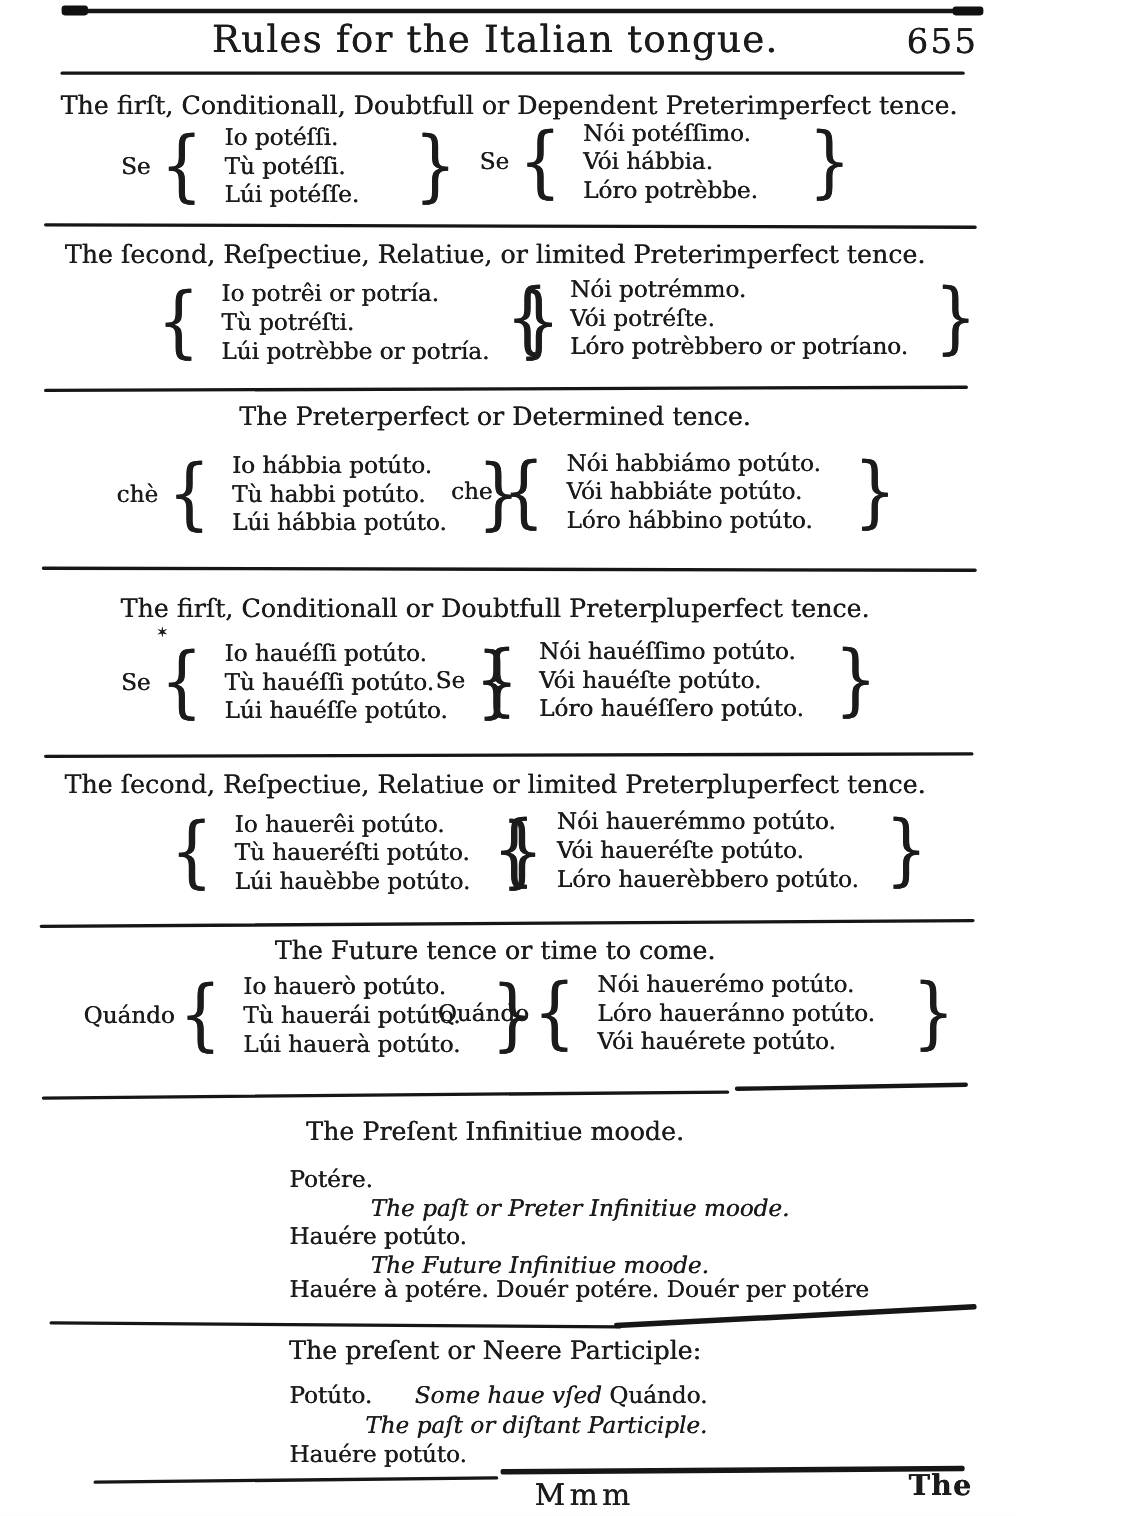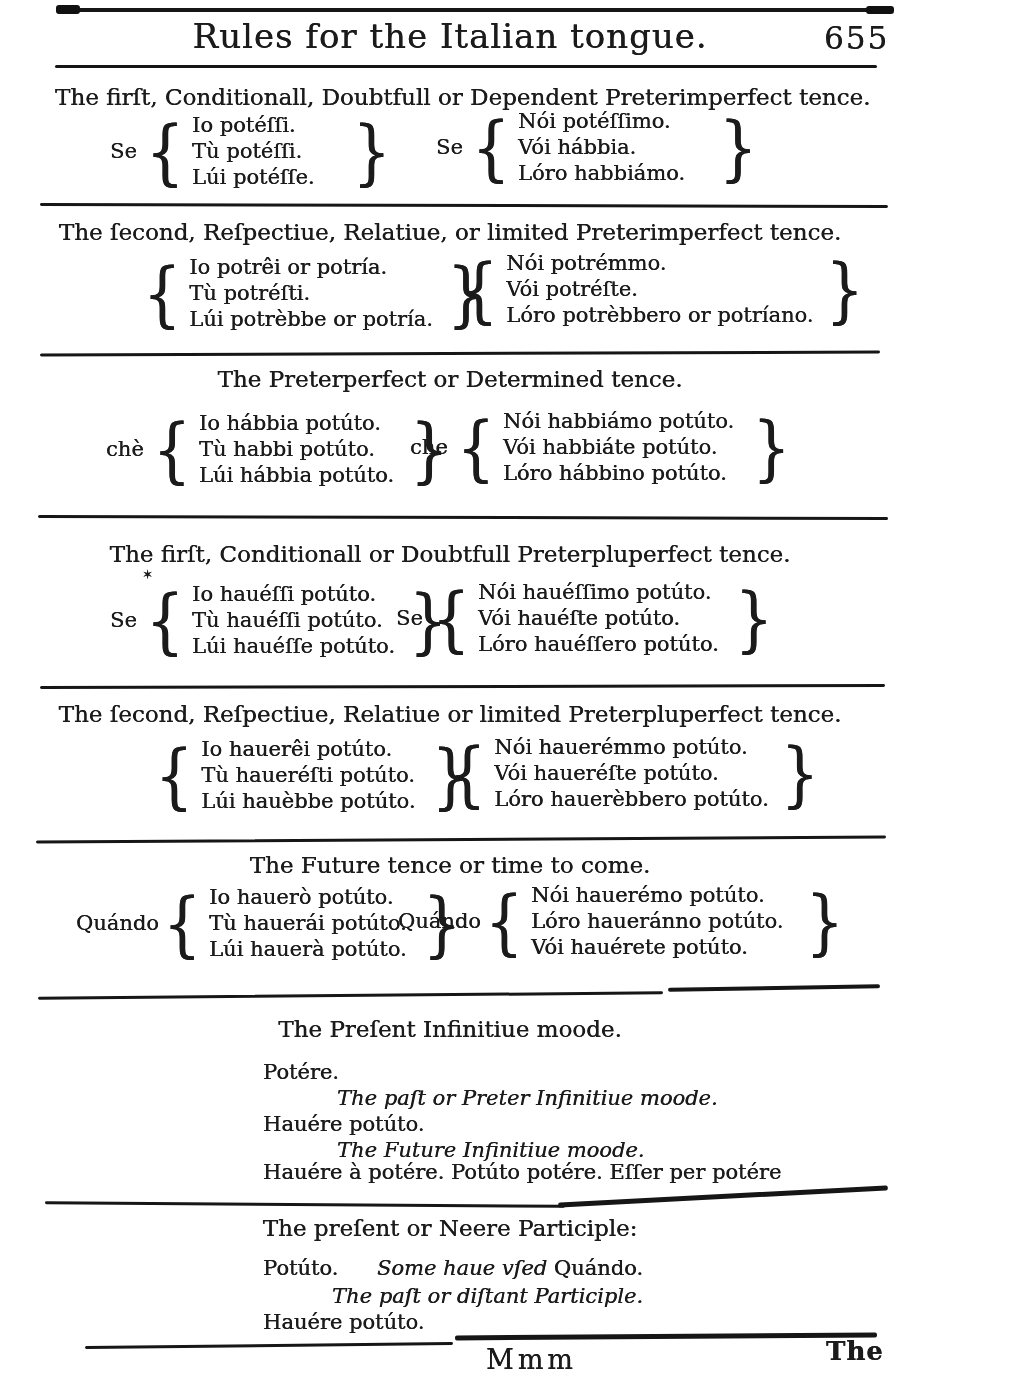--- a/index.html
+++ b/index.html
@@ -16,21 +16,21 @@
   .top-rule::before{content:""; position:absolute; left:-2px; top:-3px; width:24px; height:9px; background:#111; border-radius:3px;}
   .top-rule::after{content:""; position:absolute; right:-2px; top:-2px; width:28px; height:8px; background:#111; border-radius:3px;}
   .head-rule{left:55px; top:65px; width:822px; height:3px;}
   .title{position:absolute; left:55px; top:16px; width:790px; text-align:center;
     font-size:34px; letter-spacing:1px;}
   .pagenum{position:absolute; left:824px; top:20px; font-size:31px; letter-spacing:2px;}
   .h{position:absolute; left:55px; width:790px; text-align:center; font-size:23px; white-space:nowrap;}
   .grp{position:absolute; display:flex; align-items:center;}
   .trig{font-size:21px; margin-right:9px; white-space:nowrap;}
   .brace{font-size:60px; line-height:1; display:inline-block; transform:scaleY(1.18); transform-origin:center; font-weight:normal;}
-  .lines{margin:0 8px; font-size:21px; line-height:26px; white-space:nowrap;}
+  .lines{margin:0 20px; font-size:21px; line-height:26px; white-space:nowrap;}
   .close{margin-left:12px;}
   .freeline{position:absolute; font-size:21px; white-space:nowrap;}
   .it{font-style:italic;margin-left:32px;}
   .note-star{position:absolute; font-size:13px;}
   .sig{position:absolute; font-size:27px; letter-spacing:4px;}
   .catch{position:absolute; font-size:26px; font-weight:bold; letter-spacing:1px;}
   .d1{left:40px; top:204px; width:848px; height:3px; transform:rotate(0.15deg);}
   .d2{left:40px; top:352px; width:840px; height:3px; transform:rotate(-0.2deg);}
   .d3{left:38px; top:516px; width:850px; height:3px; transform:rotate(0.12deg);}
   .d4{left:40px; top:685px; width:845px; height:3px; transform:rotate(-0.15deg);}
@@ -62,21 +62,21 @@
       <div>Lúi potéſſe.</div>
     </div>
     <span class="brace close" style="margin-left:30px">}</span>
   </div>
   <div class="grp" style="left:436px; top:108px">
     <span class="trig">Se</span>
     <span class="brace">{</span>
     <div class="lines">
       <div>Nói potéſſimo.</div>
       <div>Vói hábbia.</div>
-      <div>Lóro habbiámo.</div>
+      <div>Lóro potrèbbe.</div>
     </div>
     <span class="brace close" style="margin-left:26px">}</span>
   </div>
   <div class="rule d1"></div>
 
   <div class="h" style="top:219px">The ſecond, Reſpectiue, Relatiue, or limited Preterimperfect tence.</div>
   <div class="grp" style="left:143px; top:254px">
     <span class="brace">{</span>
     <div class="lines">
       <div>Io potrêi or potría.</div>
@@ -186,21 +186,21 @@
     <span class="brace close" style="margin-left:14px">}</span>
   </div>
   <div class="rule d6a"></div>
   <div class="rule d6b"></div>
 
   <div class="h" style="top:1016px">The Preſent Infinitiue moode.</div>
   <div class="freeline" style="left:263px; top:1060px">Potére.</div>
   <div class="freeline it" style="left:305px; top:1086px">The paſt or Preter Infinitiue moode.</div>
   <div class="freeline" style="left:263px; top:1112px">Hauére potúto.</div>
   <div class="freeline it" style="left:305px; top:1138px">The Future Infinitiue moode.</div>
-  <div class="freeline" style="left:263px; top:1160px">Hauére à potére. Potúto potére. Eſſer per potére</div>
+  <div class="freeline" style="left:263px; top:1160px">Hauére à potére. Douér potére. Douér per potére</div>
   <div class="rule d7a"></div>
   <div class="rule d7b"></div>
 
   <div class="h" style="top:1215px">The preſent or Neere Participle:</div>
   <div class="freeline" style="left:263px; top:1256px"><span>Potúto. </span><span class="it">Some haue vſed</span><span> Quándo.</span></div>
   <div class="freeline it" style="left:300px; top:1284px">The paſt or diſtant Participle.</div>
   <div class="freeline" style="left:263px; top:1310px">Hauére potúto.</div>
 
   <div class="rule db1"></div>
   <div class="rule db2"></div>

